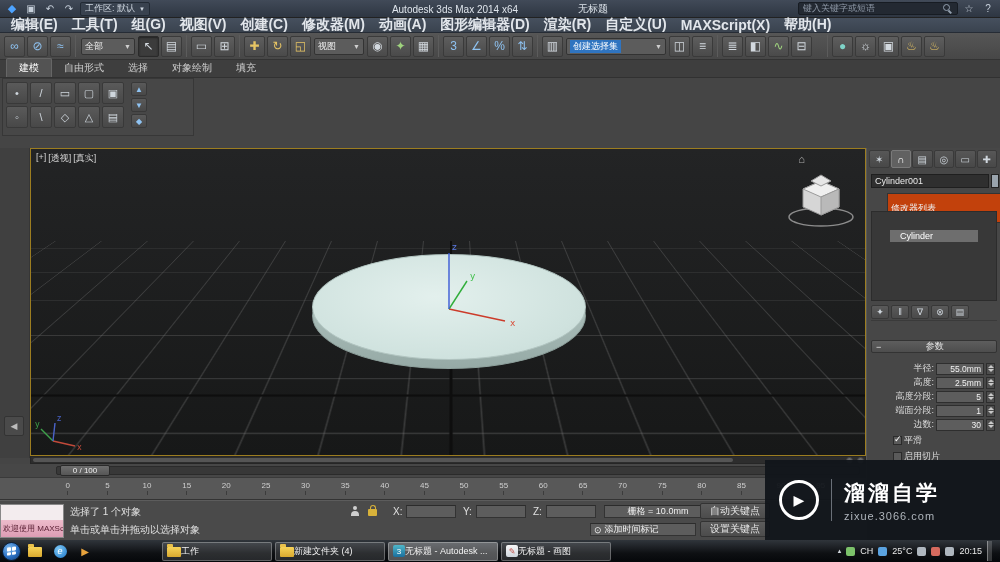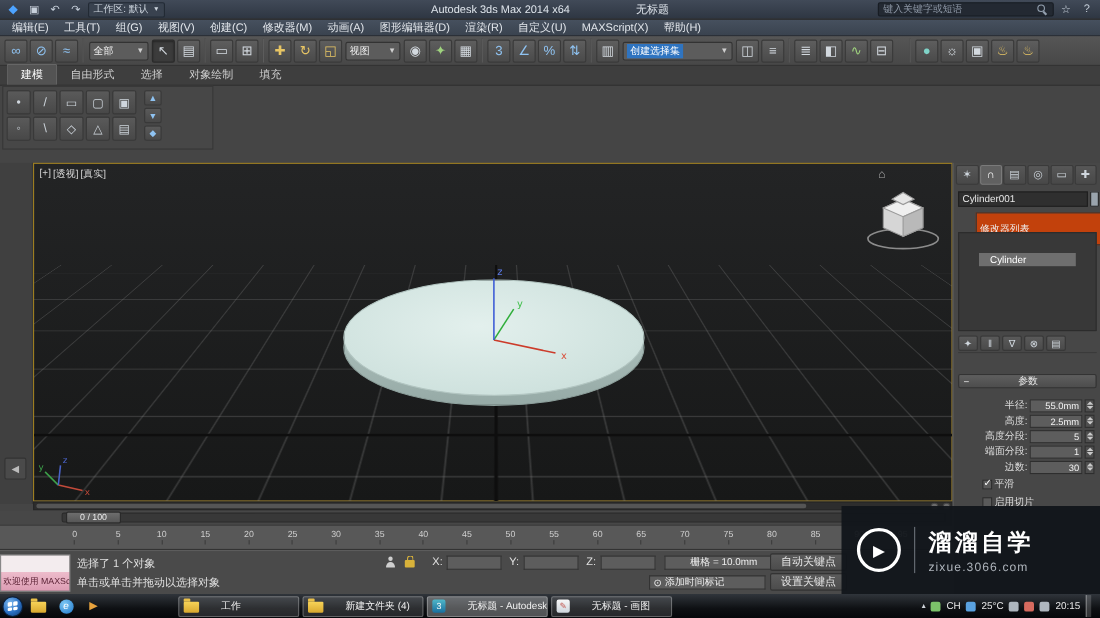--- a/index.html
+++ b/index.html
@@ -13,21 +13,21 @@
   .ws-dd{display:flex;align-items:center;gap:4px;background:#39424f;border:1px solid #222a34;height:14px;padding:0 4px;color:#cdd5de;font-size:9px;border-radius:2px;}
   .title-center{position:absolute;left:0;right:0;top:0;height:18px;display:flex;align-items:center;justify-content:center;gap:60px;pointer-events:none;color:#dfe5ec;font-size:10px;}
   .search-box{margin-left:auto;display:flex;align-items:center;gap:4px;background:#232932;border:1px solid #171c23;width:160px;height:13px;padding:0 4px;border-radius:2px;}
   .search-box .ph{color:#8d97a5;font-size:9px;}
   .mag{position:relative;width:10px;height:10px;flex:0 0 auto;}
   .mag::before{content:"";position:absolute;width:5px;height:5px;border:1.5px solid #93a0af;border-radius:50%;left:0;top:0;}
   .mag::after{content:"";position:absolute;width:4px;height:1.5px;background:#93a0af;transform:rotate(45deg);left:5px;top:7px;}
 
   
   #menubar{position:absolute;left:0;top:18px;width:1000px;height:15px;background:linear-gradient(#46505e,#3a434f);display:flex;align-items:center;padding:0 4px;border-bottom:1px solid #262c35;}
-  .mi{padding:0 7px;color:#e2e6eb;font-size:10px;height:28px;display:flex;align-items:center;cursor:default;}
+  .mi{padding:0 7px;color:#e2e6eb;font-size:14px;height:28px;display:flex;align-items:center;cursor:default;font-weight:bold;}
 
   
   #toolbar{position:absolute;left:0;top:33px;width:1000px;height:27px;background:linear-gradient(#565656,#474747);display:flex;align-items:center;padding:0 3px;border-bottom:1px solid #333;}
   .ti{width:21px;height:21px;display:flex;align-items:center;justify-content:center;color:#d3d9df;font-size:12px;background:linear-gradient(#5e5e5e,#4a4a4a);border:1px solid #3a3a3a;border-radius:2px;margin:0 1px;flex:0 0 auto;}
   .ti.blue{color:#8fc3f2;} .ti.yellow{color:#e7c564;} .ti.green{color:#9fd37e;} .ti.teal{color:#7fd3c8;}
   .ti.pressed{background:#3c3c3c;border-color:#2a2a2a;box-shadow:inset 0 1px 2px #222;}
   .sep{width:1px;height:22px;background:#3a3a3a;border-right:1px solid #5c5c5c;margin:0 3px;flex:0 0 auto;}
   .dd{display:flex;align-items:center;justify-content:space-between;background:#5c5c5c;border:1px solid #333;height:17px;padding:0 3px;font-size:9px;color:#eee;border-radius:2px;margin:0 2px;flex:0 0 auto;}
   .dd .caret{font-size:7px;color:#cfcfcf;margin-left:4px;}
   .dd.sel .val{background:#2f74c0;color:#fff;padding:0 3px;}
@@ -111,21 +111,21 @@
 
   
   #taskbar{position:absolute;left:0;top:540px;width:1000px;height:22px;background:linear-gradient(#30353b,#0e1013 60%,#05070a);display:flex;align-items:center;padding:0 2px;gap:3px;}
   .orb{width:19px;height:19px;border-radius:50%;background:radial-gradient(circle at 35% 30%,#7db9ef,#2a6fc2 55%,#123a6b);border:1px solid #0a1f3a;display:flex;align-items:center;justify-content:center;}
   .flag{display:grid;grid-template-columns:4px 4px;grid-template-rows:3.5px 3.5px;gap:1px;transform:skewY(-8deg);}
   .flag i{background:#fff;border-radius:1px;display:block;}
   .qicon{width:22px;height:18px;display:flex;align-items:center;justify-content:center;border-radius:2px;}
   .folder{width:14px;height:10px;background:linear-gradient(#f7d358,#d9a92f);border-radius:1px;position:relative;margin-top:2px;}
   .folder::before{content:"";position:absolute;top:-3px;left:0;width:6px;height:3px;background:#e9c04a;border-radius:1px 1px 0 0;}
   .ie{width:13px;height:13px;border-radius:50%;background:radial-gradient(circle at 35% 30%,#7ec8f5,#1d76c9);color:#fff;font-size:9px;display:flex;align-items:center;justify-content:center;font-style:italic;}
-  .tb-win{width:110px;height:19px;background:rgba(255,255,255,.13);border:1px solid rgba(255,255,255,.28);border-radius:2px;display:flex;align-items:center;gap:20px;padding:0 4px;color:#f2f2f2;font-size:9px;overflow:hidden;white-space:nowrap;}
+  .tb-win{width:110px;height:19px;background:rgba(255,255,255,.13);border:1px solid rgba(255,255,255,.28);border-radius:2px;display:flex;align-items:center;gap:0;padding:0 4px;color:#f2f2f2;font-size:9px;overflow:hidden;white-space:nowrap;}
   .tb-win.active{background:rgba(255,255,255,.30);}
   .appic{width:12px;height:12px;border-radius:2px;flex:0 0 auto;display:flex;align-items:center;justify-content:center;font-size:8px;color:#fff;}
   .appic.max{background:linear-gradient(#4fb7c9,#1a6f9e);}
   .appic.paint{background:linear-gradient(#f7f7f7,#cfd6dd);color:#c2564f;}
   .tray{margin-left:auto;display:flex;align-items:center;gap:5px;padding-right:6px;color:#e8e8e8;font-size:9px;}
   .trayic{width:9px;height:9px;background:#aeb6be;border-radius:2px;}
   .trayic.blue{background:#5aa2e0;} .trayic.green{background:#7cc26a;} .trayic.red{background:#d66a5e;}
   .showdesk{width:5px;height:20px;background:rgba(255,255,255,.18);border-left:1px solid rgba(255,255,255,.35);}
 
   

